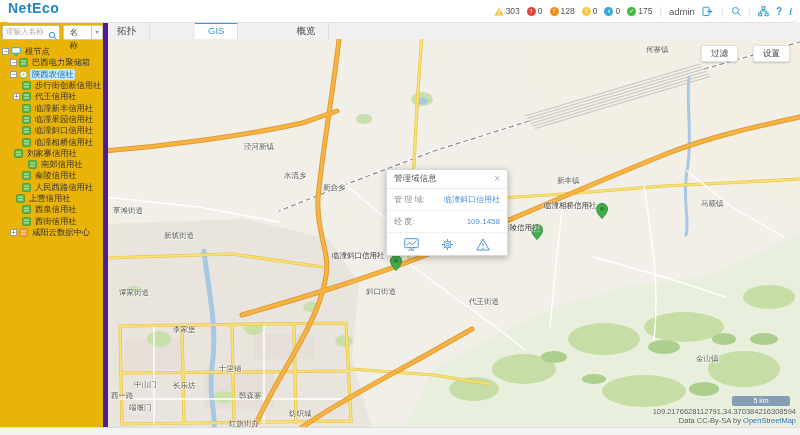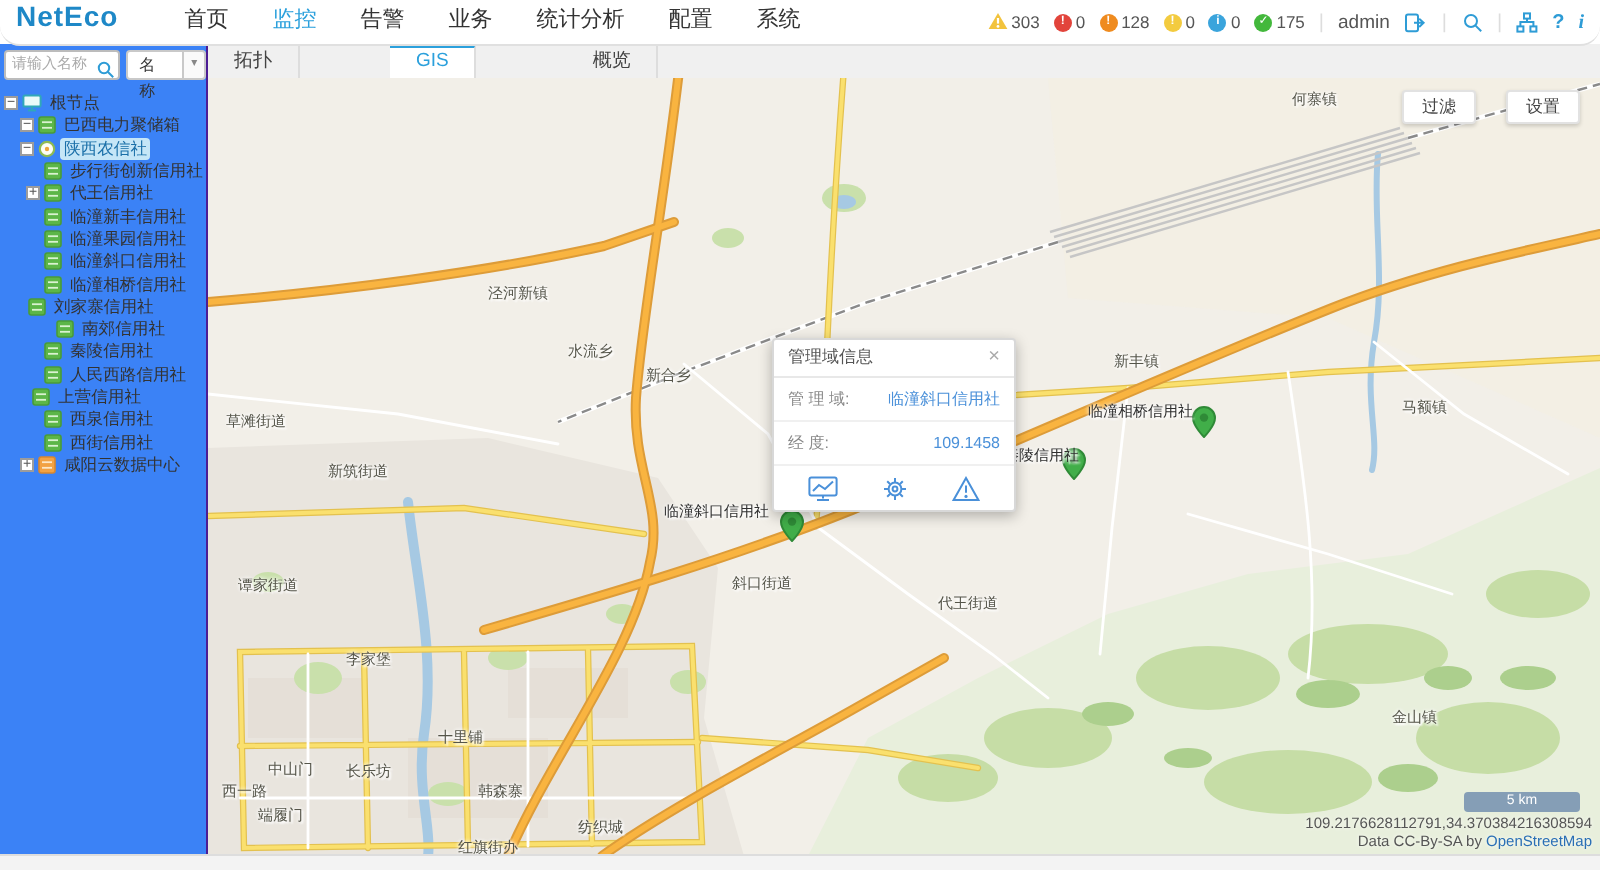--- a/index.html
+++ b/index.html
@@ -16,22 +16,22 @@
   .badge{display:flex;align-items:center;gap:2px;}
   .badge .cir{display:inline-block;width:9px;height:9px;border-radius:50%;color:#fff;
               font-size:6px;line-height:9px;text-align:center;font-weight:bold;}
   .badge .count{font-size:8.5px;color:#555;}
   .tb-sep{color:#ddd;font-size:10px;}
   .user-name{font-size:9.5px;color:#555;}
   .tb-ic{display:inline-flex;align-items:center;cursor:pointer;}
   .tb-glyph{color:#2e9cd6;font-size:10px;font-weight:bold;cursor:pointer;}
   .tb-glyph.it{font-style:italic;font-family:"Liberation Serif",serif;}
   
-  .sidebar{position:absolute;top:22px;left:0;width:103px;bottom:7px;background:#3b82f6;
-           border-right:1px solid #4c1d95;overflow:hidden;z-index:5;}
+  .sidebar{position:absolute;top:22px;left:0;width:103px;bottom:7px;background:#eab308;
+           border-right:5px solid #4c1d95;overflow:hidden;z-index:5;}
   .search-row{display:flex;align-items:center;padding:3px 0 2px 2px;}
   .search-box{position:relative;width:57px;height:13px;border:1px solid #bcbcbc;border-radius:2px;background:#fff;}
   .search-box input{position:absolute;left:1px;top:0;width:42px;height:11px;border:0;outline:none;
                     font-size:7.5px;font-family:inherit;color:#333;padding:0 2px;}
   .search-box input::placeholder{color:#aaa;}
   .search-box .mag{position:absolute;right:1px;top:1px;}
   .name-btn{height:13px;margin-left:3px;border:1px solid #c9c9c9;border-radius:2px 0 0 2px;
             font-size:8px;line-height:13px;padding:0 6px;background:#fff;color:#333;cursor:pointer;}
   .arrow-btn{width:10px;height:13px;border:1px solid #c9c9c9;border-left:0;border-radius:0 2px 2px 0;
              font-size:6px;line-height:13px;text-align:center;color:#888;background:#fafafa;cursor:pointer;}
@@ -79,29 +79,20 @@
   .bottom-strip{position:absolute;left:0;right:0;bottom:0;height:7px;background:#f3f3f3;
                 border-top:1px solid #ddd;z-index:8;}
 </style>
 </head>
 <body>
 
 <div id="app">
 
   <div class="topbar">
     <span class="logo">NetEco</span>
-    <div class="main-nav">
-        <span class="nav-item">首页</span>
-        <span class="nav-item active">监控</span>
-        <span class="nav-item">告警</span>
-        <span class="nav-item">业务</span>
-        <span class="nav-item">统计分析</span>
-        <span class="nav-item">配置</span>
-        <span class="nav-item">系统</span>
-      </div>
     <div class="topbar-right">
       <span style="display:flex;gap:7px;">
           <span class="badge">
             <span><svg width="10" height="9" viewBox="0 0 10 9">
                 <path d="M5 0.5 L9.7 8.5 H0.3 Z" fill="#f2c33d"></path>
                 <line x1="5" y1="3" x2="5" y2="5.8" stroke="#fff" stroke-width="1.1"></line>
                 <circle cx="5" cy="7.2" r="0.7" fill="#fff"></circle>
               </svg></span>
             <span class="count">303</span>
           </span>

